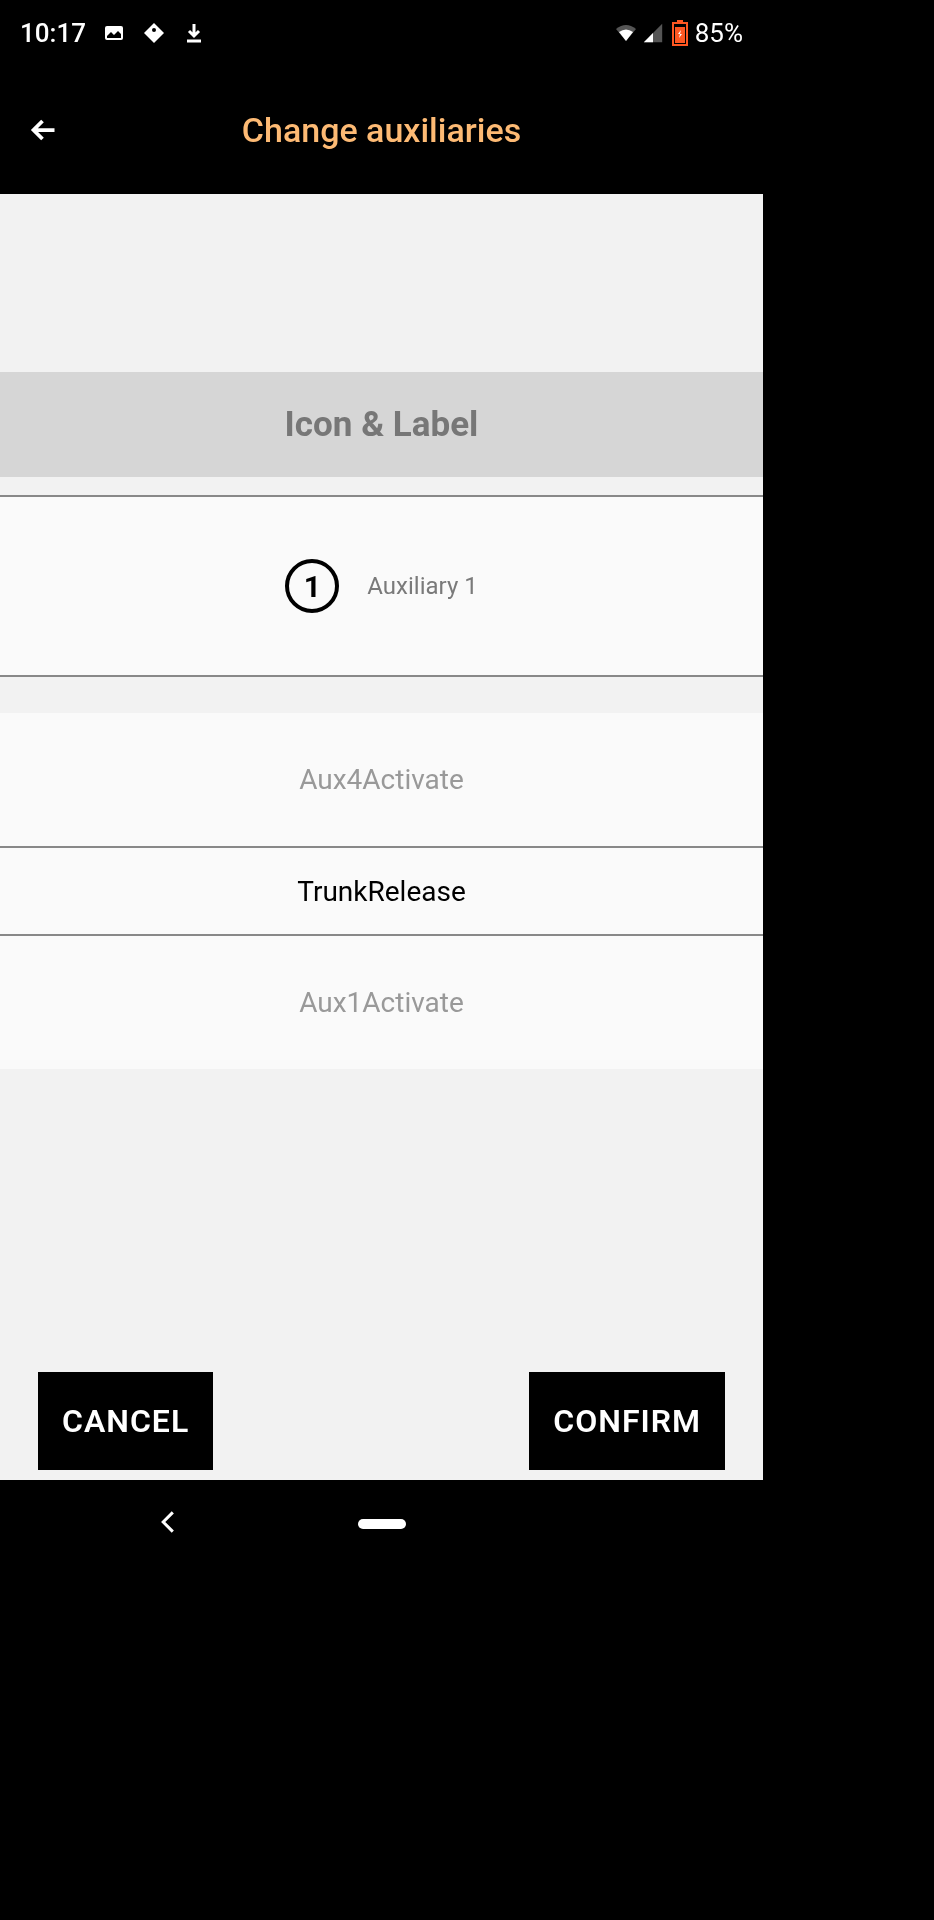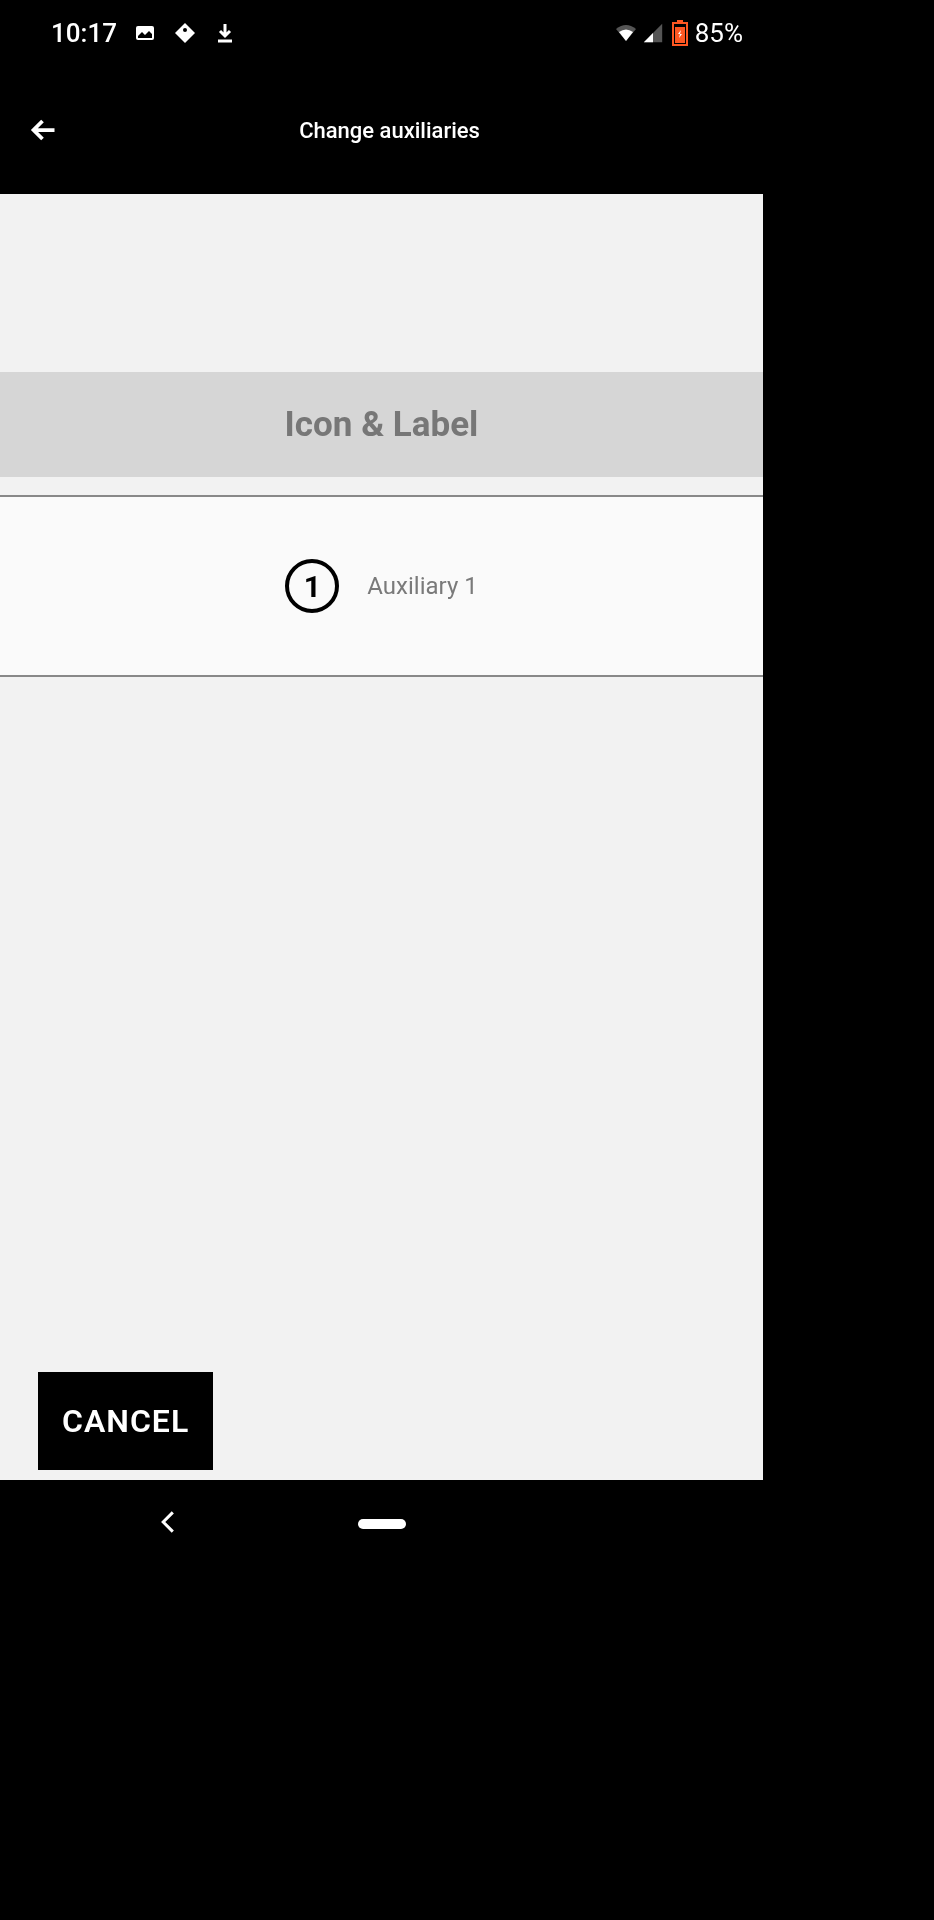--- a/index.html
+++ b/index.html
@@ -26,21 +26,20 @@
       align-items: center;
       justify-content: space-between;
       padding: 0 20px;
       color: #fff;
     }
     
     .status-left {
       display: flex;
       align-items: center;
       gap: 16px;
-      margin-left: 31px;
     }
     
     .status-time {
       font-size: 26px;
       font-weight: 500;
     }
     
     .status-icon {
       width: 24px;
       height: 24px;
@@ -73,27 +72,26 @@
     .back-button {
       width: 48px;
       height: 48px;
       display: flex;
       align-items: center;
       justify-content: center;
       cursor: pointer;
     }
     
     .app-title {
-      color: #ffffff;
-      font-size: 22px;
+      color: #fdba74;
+      font-size: 34px;
       font-weight: 500;
       position: absolute;
       left: 50%;
       transform: translateX(-50%);
-      margin-left: 8px;
     }
     
     
     .main-content {
       flex: 1;
       background: #f2f2f2;
       display: flex;
       flex-direction: column;
       position: relative;
     }
@@ -285,23 +283,29 @@
   <div class="section-gap"></div>
 
   <div class="icon-label-row">
     <div class="circle-number">1</div>
     <div class="aux-label">Auxiliary 1</div>
   </div>
 
   <div class="spacer-mid"></div>
 
 
+  <div class="function-list">
+    <div class="function-item">Aux4Activate</div>
+    <div class="function-item selected">TrunkRelease</div>
+    <div class="function-item">Aux1Activate</div>
+  </div>
 
   <div class="button-bar">
     <button class="btn">CANCEL</button>
+    <button class="btn">CONFIRM</button>
   </div>
 </div>
 
 <div class="nav-bar">
   <div class="nav-back">
     <svg width="16" height="24" viewBox="0 0 12 20" fill="none" stroke="#fff" stroke-width="2.5">
         <path d="M10 2 L2 10 L10 18"></path>
       </svg>
   </div>
   <div class="nav-pill"></div>

